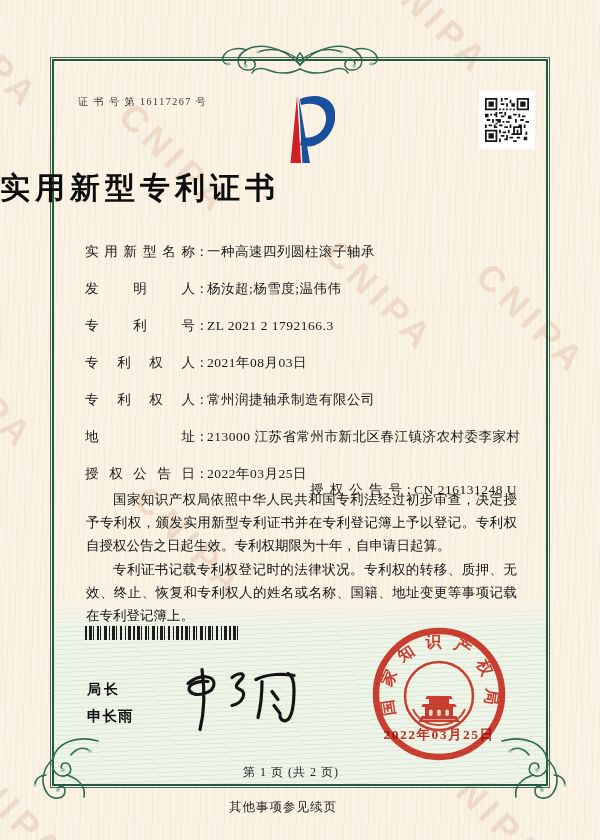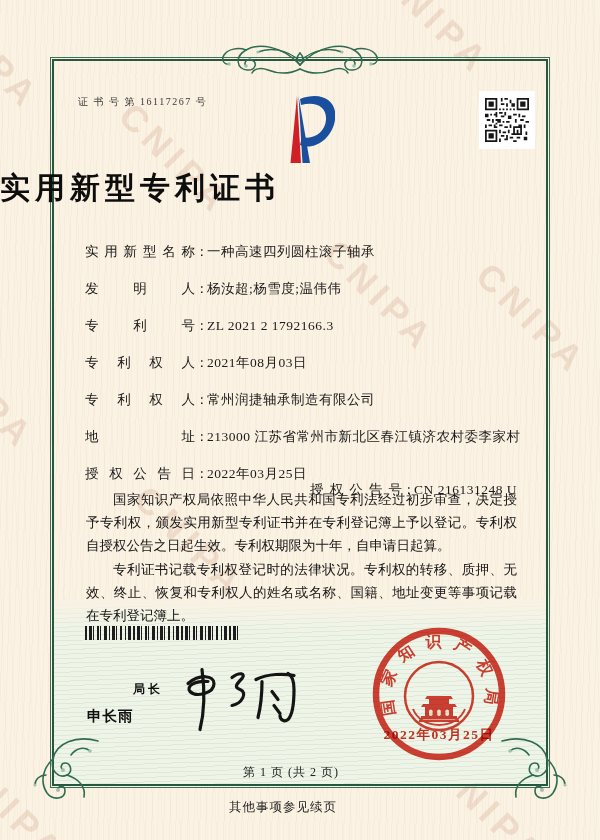--- a/index.html
+++ b/index.html
@@ -55,23 +55,23 @@
       #1c1c1c 8px 9px, rgba(0,0,0,0) 9px 12px,
       #1c1c1c 12px 14px, rgba(0,0,0,0) 14px 15px,
       #1c1c1c 15px 16px, rgba(0,0,0,0) 16px 19px,
       #1c1c1c 19px 22px, rgba(0,0,0,0) 22px 24px,
       #1c1c1c 24px 25px, rgba(0,0,0,0) 25px 27px,
       #1c1c1c 27px 30px, rgba(0,0,0,0) 30px 31px,
       #1c1c1c 31px 32px, rgba(0,0,0,0) 32px 35px,
       #1c1c1c 35px 37px, rgba(0,0,0,0) 37px 40px,
       #1c1c1c 40px 41px, rgba(0,0,0,0) 41px 43px,
       #1c1c1c 43px 46px, rgba(0,0,0,0) 46px 48px);}
-  .officer-title{position:absolute;left:87px;top:681px;font-size:12px;font-weight:600;
+  .officer-title{position:absolute;left:87px;top:681px;font-size:14px;font-weight:600;
       letter-spacing:3px;color:#111;z-index:4;
-      font-family:"Liberation Sans","DejaVu Sans",sans-serif;margin-left:46px;}
+      font-family:"Liberation Sans","DejaVu Sans",sans-serif;}
   .officer-name{position:absolute;left:87px;top:707px;font-size:14.5px;font-weight:600;
       letter-spacing:1px;color:#111;z-index:4;
       font-family:Liberation Mono, monospace;}
   .sig{position:absolute;left:180px;top:660px;width:130px;height:78px;z-index:4;}
   .seal{position:absolute;left:368px;top:623px;width:142px;height:142px;z-index:5;
         mix-blend-mode:multiply;opacity:0.95;}
   .seal-date{position:absolute;left:366px;top:726px;width:146px;text-align:center;
         font-size:13.5px;letter-spacing:1.5px;color:#cc3524;z-index:6;
         mix-blend-mode:multiply;font-weight:600;}
   .page-info{position:absolute;left:50px;top:764px;width:466px;text-align:center;

